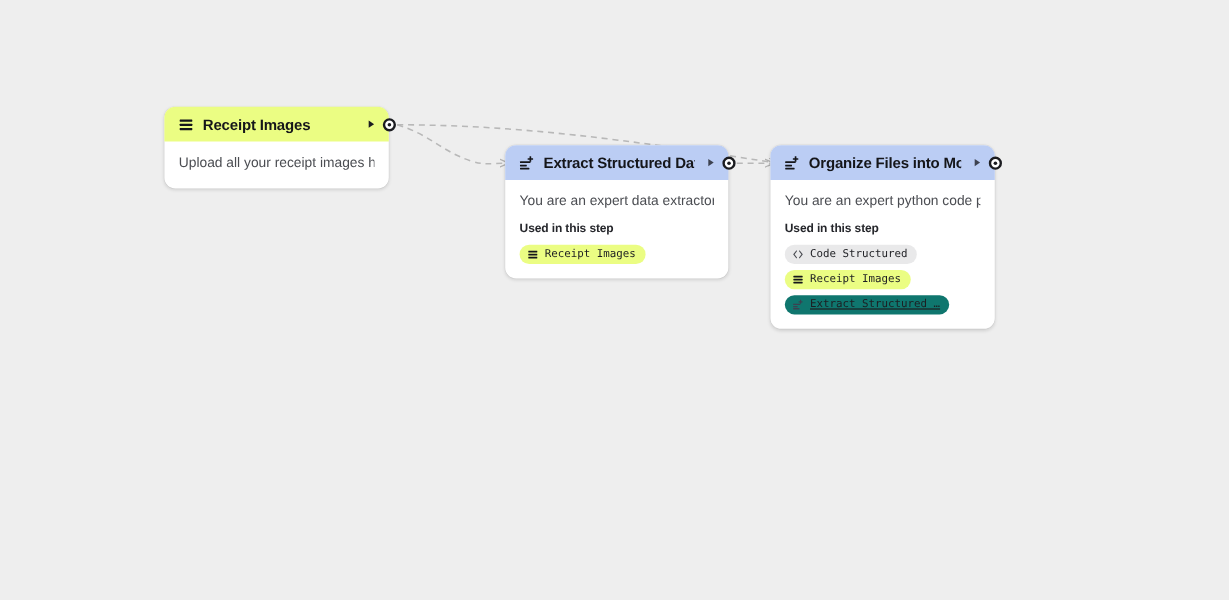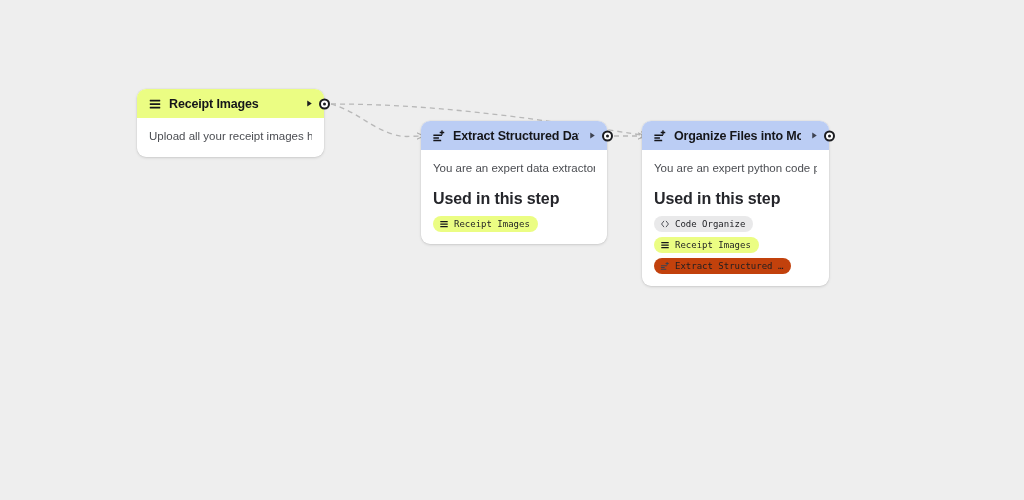--- a/index.html
+++ b/index.html
@@ -110,24 +110,24 @@
 
   .body-text {
     font-size: 11.5px;
     color: #4b4d52;
     line-height: 1.35;
     white-space: nowrap;
     overflow: hidden;
   }
 
   .used-label {
-    font-size: 16px;
+    font-size: 10px;
     font-weight: bold;
     color: #25262b;
-    margin-top: 13px;
+    margin-top: 8px;
     letter-spacing: -0.1px;
   }
 
   .chip-list {
     margin-top: 8px;
     display: flex;
     flex-direction: column;
     align-items: flex-start;
     gap: 5px;
   }
@@ -139,21 +139,21 @@
     height: 16px;
     padding: 0 8px 0 6px;
     border-radius: 8px;
     font-family: "DejaVu Sans Mono", monospace;
     font-size: 9px;
     color: #1d1e22;
     white-space: nowrap;
     box-sizing: border-box;
   }
   .chip.yellow { background: #ebfd83; }
-  .chip.blue   { background: #c2410c; }
+  .chip.blue   { background: #0f766e; text-decoration: underline; }
   .chip.gray   { background: #e9e9ea; }
 
   .chip-icon {
     width: 10px;
     height: 10px;
     flex: 0 0 auto;
     display: block;
   }
 </style>
 </head>
@@ -247,21 +247,21 @@
     </div>
     <div class="node-body">
       <div class="body-text">You are an expert python code pr...</div>
       <div class="used-label">Used in this step</div>
       <div class="chip-list">
         <span class="chip gray">
           <svg class="chip-icon" viewBox="0 0 16 16">
             <path d="M6 3.5 L2.5 8 L6 12.5" fill="none" stroke="#4a4c52" stroke-width="1.5" stroke-linecap="round" stroke-linejoin="round"></path>
             <path d="M10 3.5 L13.5 8 L10 12.5" fill="none" stroke="#4a4c52" stroke-width="1.5" stroke-linecap="round" stroke-linejoin="round"></path>
           </svg>
-          <span>Code Organize</span>
+          <span>Code Structured</span>
         </span>
         <span class="chip yellow">
           <svg class="chip-icon" viewBox="0 0 16 16">
             <rect x="2" y="3" width="12" height="2.3" rx="0.4" fill="#15161a"></rect>
             <rect x="2" y="7" width="12" height="2.3" rx="0.4" fill="#15161a"></rect>
             <rect x="2" y="11" width="12" height="2.3" rx="0.4" fill="#15161a"></rect>
           </svg>
           <span>Receipt Images</span>
         </span>
         <span class="chip blue">

